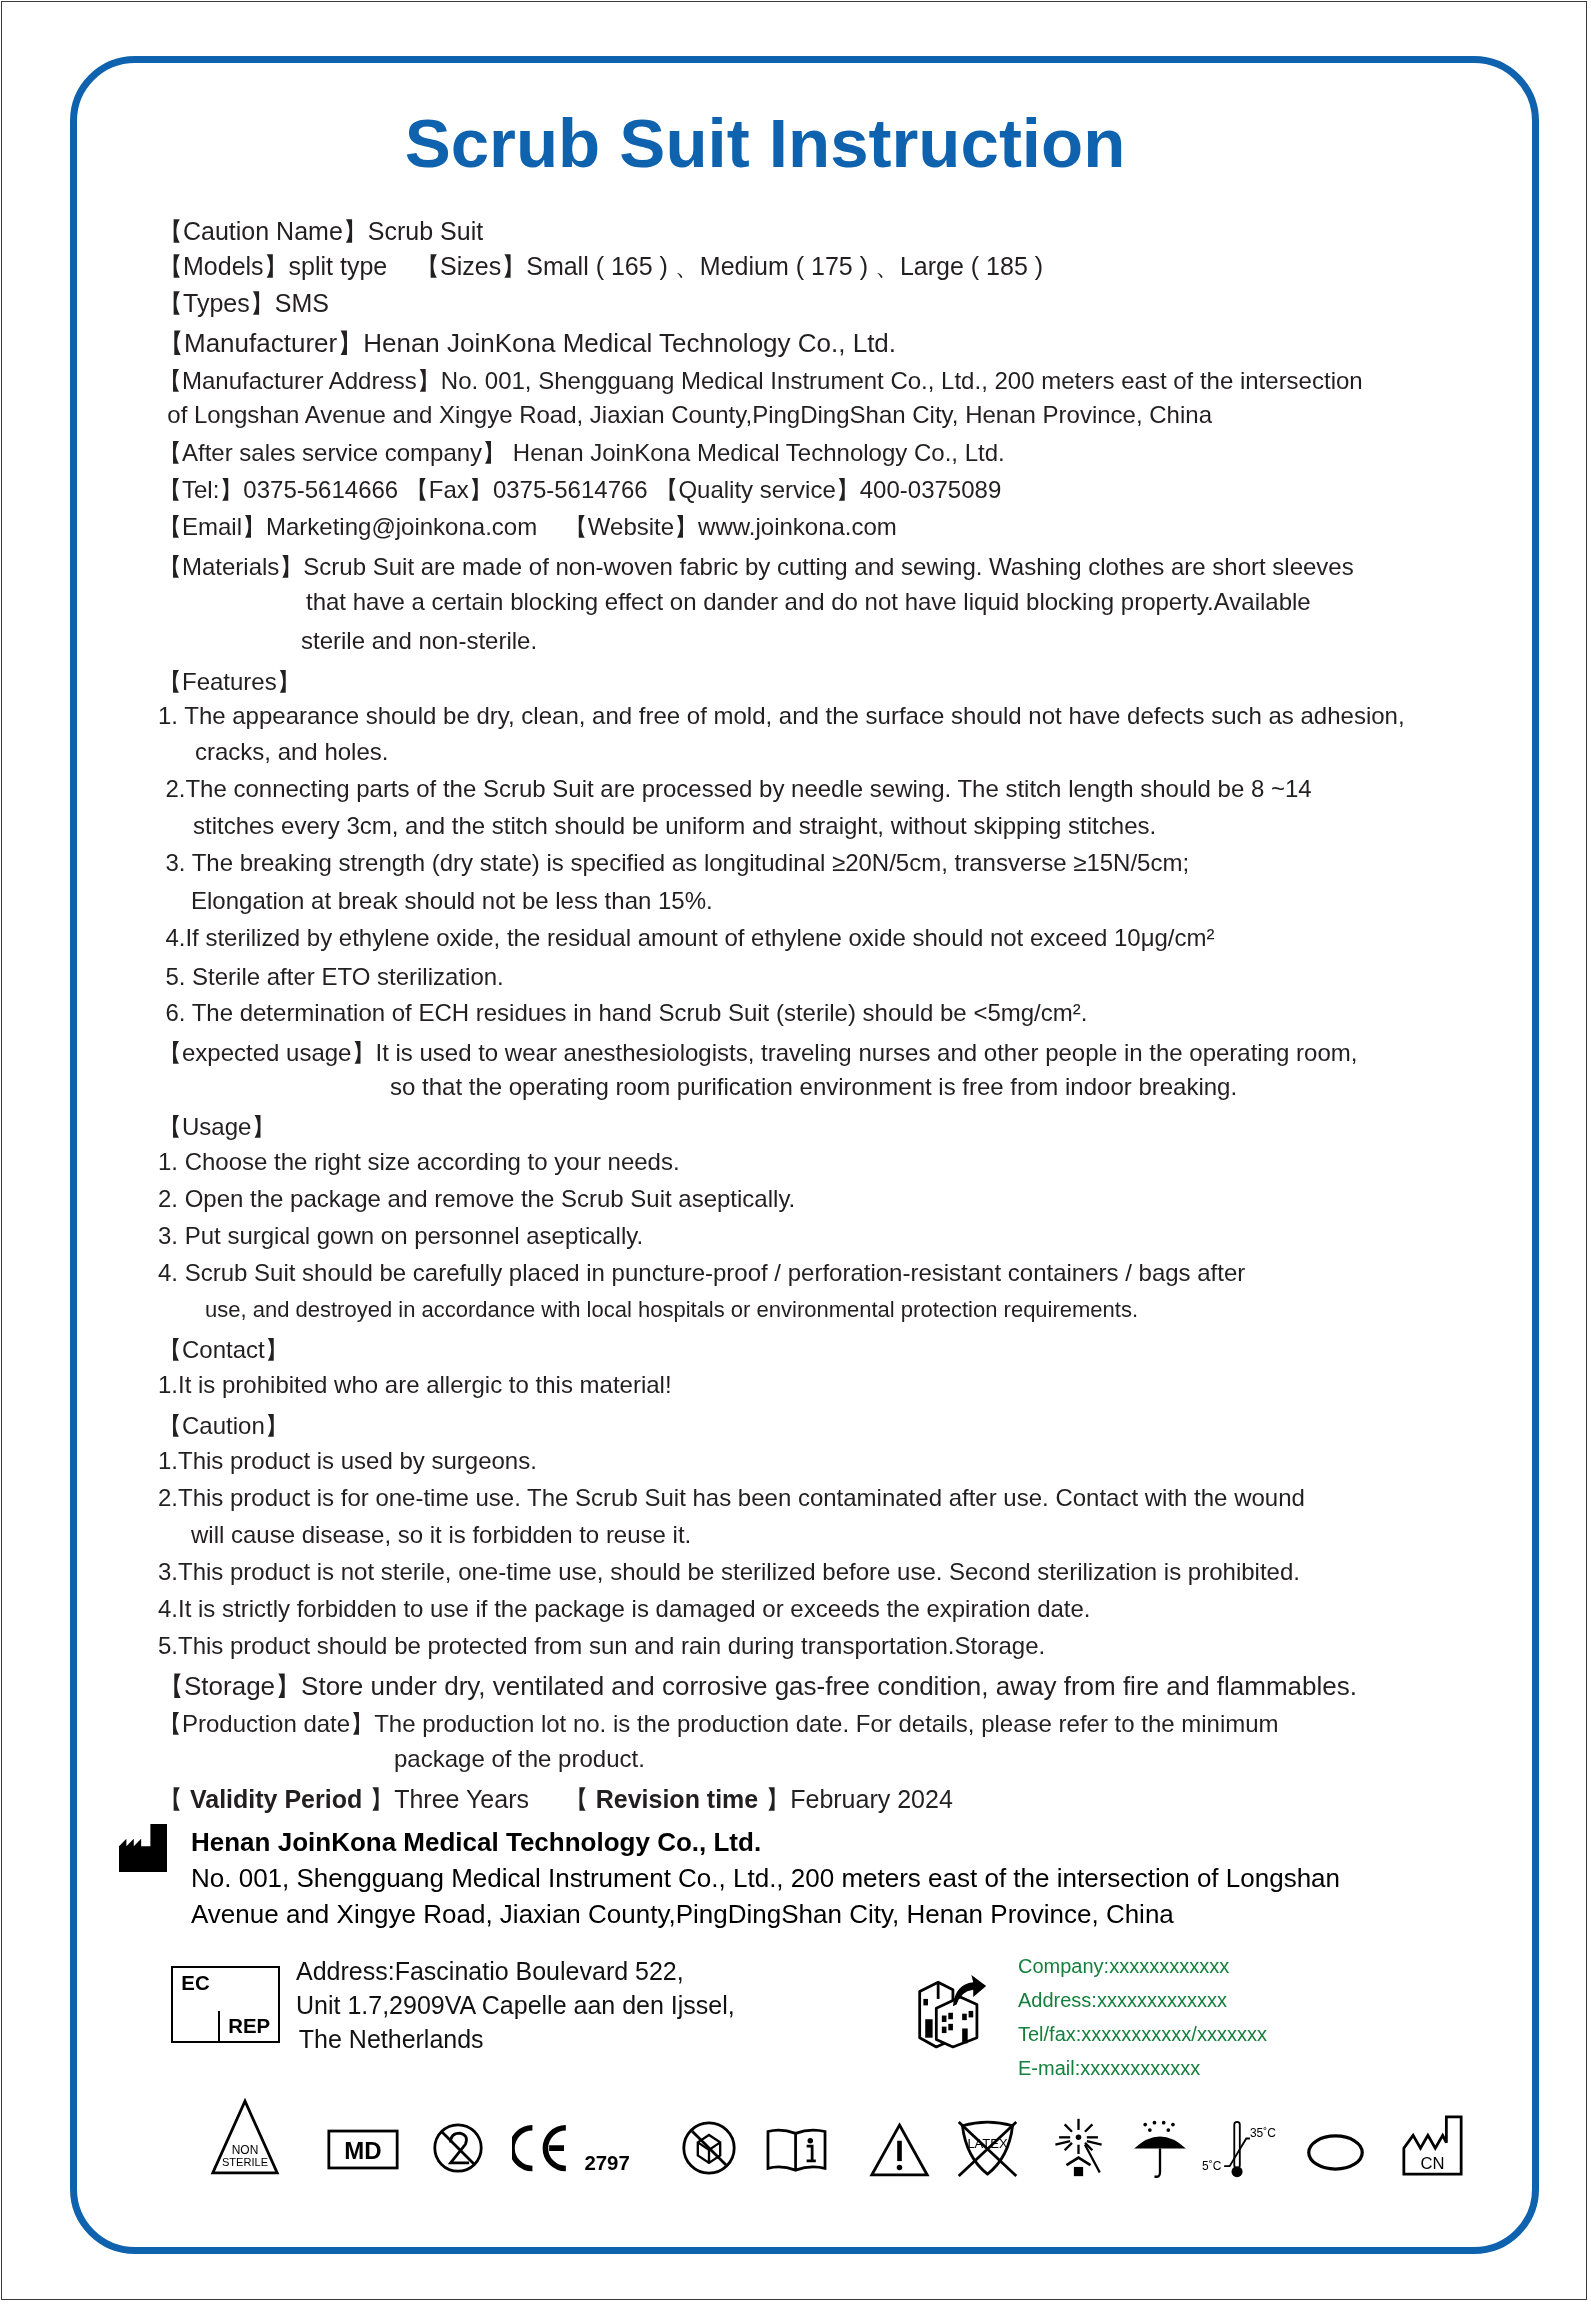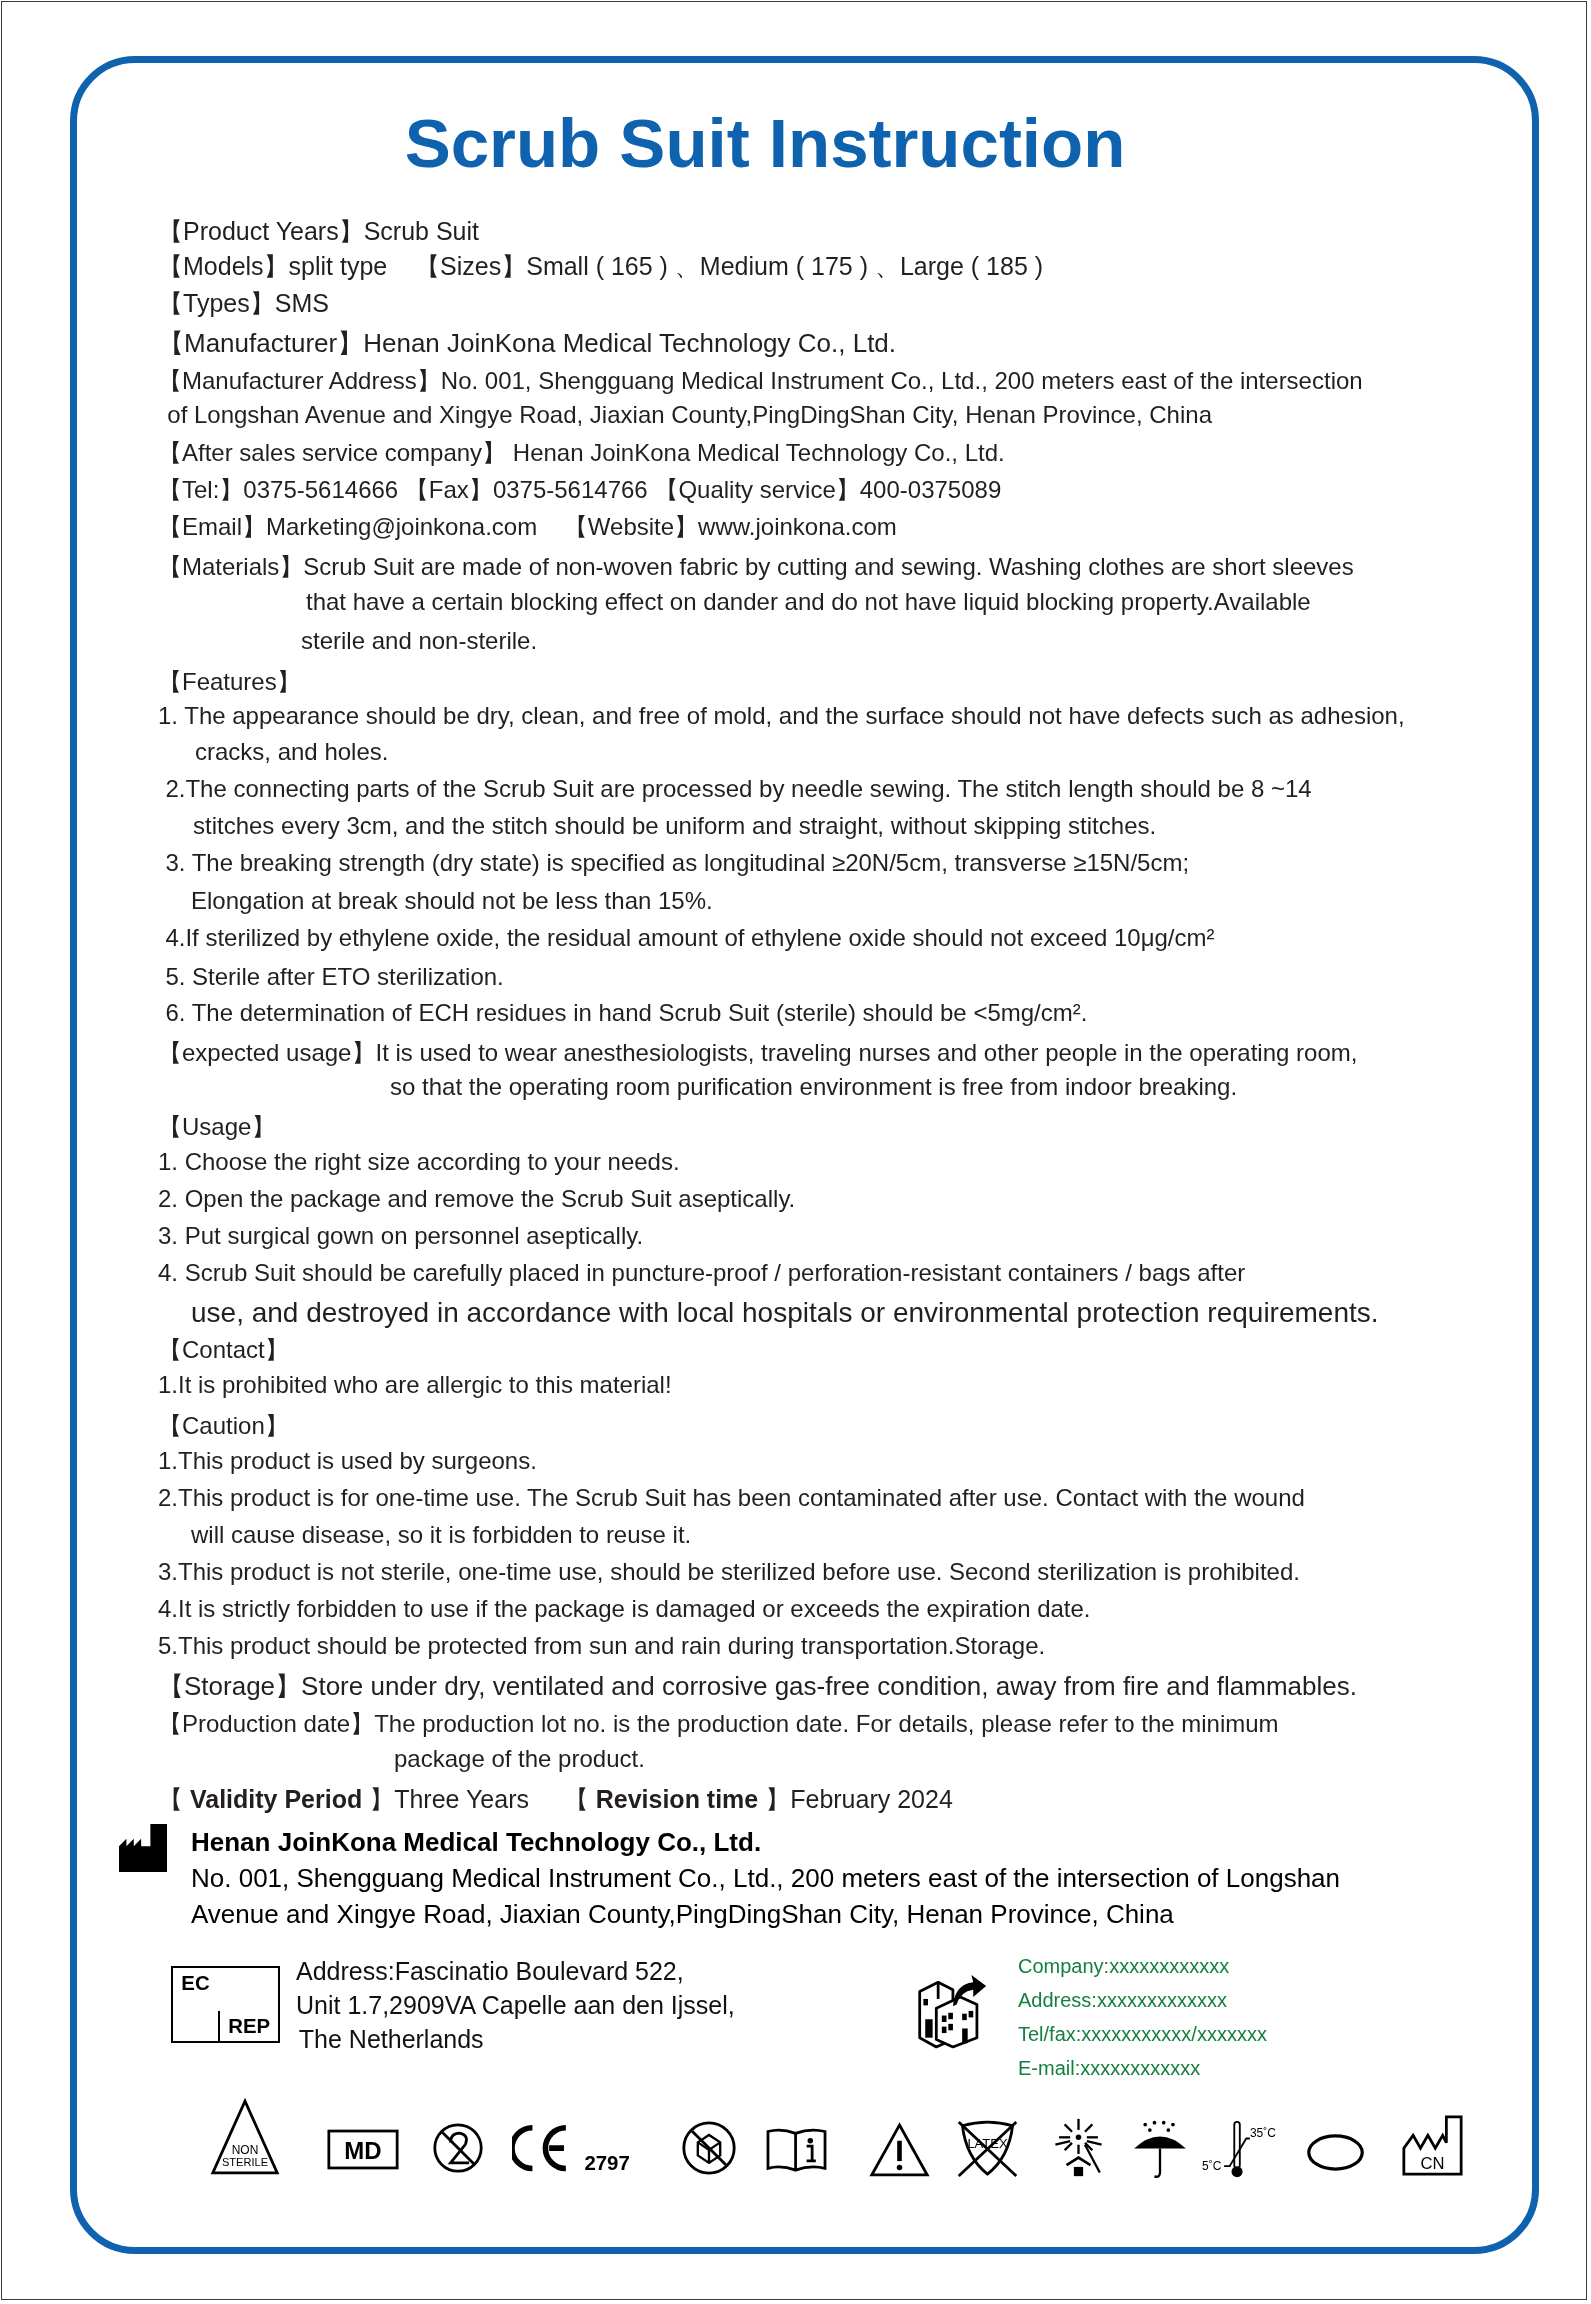--- a/index.html
+++ b/index.html
@@ -31,21 +31,21 @@
 </head>
 <body>
 
 <div class="outer"></div>
 <div class="frame"></div>
 
 <div class="title">Scrub Suit Instruction</div>
 
 <div class="content">
   <div class="line" style="top:0px">
-    <span>【Product Years】</span><span>Scrub Suit</span>
+    <span>【Caution Name】</span><span>Scrub Suit</span>
   </div>
   <div class="line" style="top:35px">
     <span>【Models】</span><span>split type</span>&nbsp;&nbsp;&nbsp;&nbsp;<span>【Sizes】</span><span>Small ( 165 ) 、Medium ( 175 ) 、Large ( 185 )</span>
   </div>
   <div class="line" style="top:72px">
     <span>【Types】</span><span>SMS</span>
   </div>
   <div class="line" style="top:111px;font-size:26px">
     <span>【Manufacturer】</span><span>Henan JoinKona Medical Technology Co., Ltd.</span>
   </div>
@@ -82,21 +82,21 @@
   <div class="line" style="top:822px;font-size:24px">
     <span>【expected usage】</span><span>It is used to wear anesthesiologists, traveling nurses and other people in the operating room,</span>
   </div>
   <div class="line" style="top:858px;left:232px;font-size:24px">so that the operating room purification environment is free from indoor breaking.</div>
 
   <div class="line" style="top:896px;font-size:24px">【Usage】</div>
   <div class="line" style="top:933px;font-size:24px">1. Choose the right size according to your needs.</div>
   <div class="line" style="top:970px;font-size:24px">2. Open the package and remove the Scrub Suit aseptically.</div>
   <div class="line" style="top:1007px;font-size:24px">3. Put surgical gown on personnel aseptically.</div>
   <div class="line" style="top:1044px;font-size:24px">4. Scrub Suit should be carefully placed in puncture-proof / perforation-resistant containers / bags after</div>
-  <div class="line" style="top:1082px;left:33px;font-size:28px">use, and destroyed in accordance with local hospitals or environmental protection requirements.</div>
+  <div class="line" style="top:1082px;left:47px;font-size:22px">use, and destroyed in accordance with local hospitals or environmental protection requirements.</div>
 
   <div class="line" style="top:1119px;font-size:24px">【Contact】</div>
   <div class="line" style="top:1156px;font-size:24px">1.It is prohibited who are allergic to this material!</div>
 
   <div class="line" style="top:1195px;font-size:24px">【Caution】</div>
   <div class="line" style="top:1232px;font-size:24px">1.This product is used by surgeons.</div>
   <div class="line" style="top:1269px;font-size:24px">2.This product is for one-time use. The Scrub Suit has been contaminated after use. Contact with the wound</div>
   <div class="line" style="top:1306px;left:33px;font-size:24px">will cause disease, so it is forbidden to reuse it.</div>
   <div class="line" style="top:1343px;font-size:24px">3.This product is not sterile, one-time use, should be sterilized before use. Second sterilization is prohibited.</div>
   <div class="line" style="top:1380px;font-size:24px">4.It is strictly forbidden to use if the package is damaged or exceeds the expiration date.</div>

